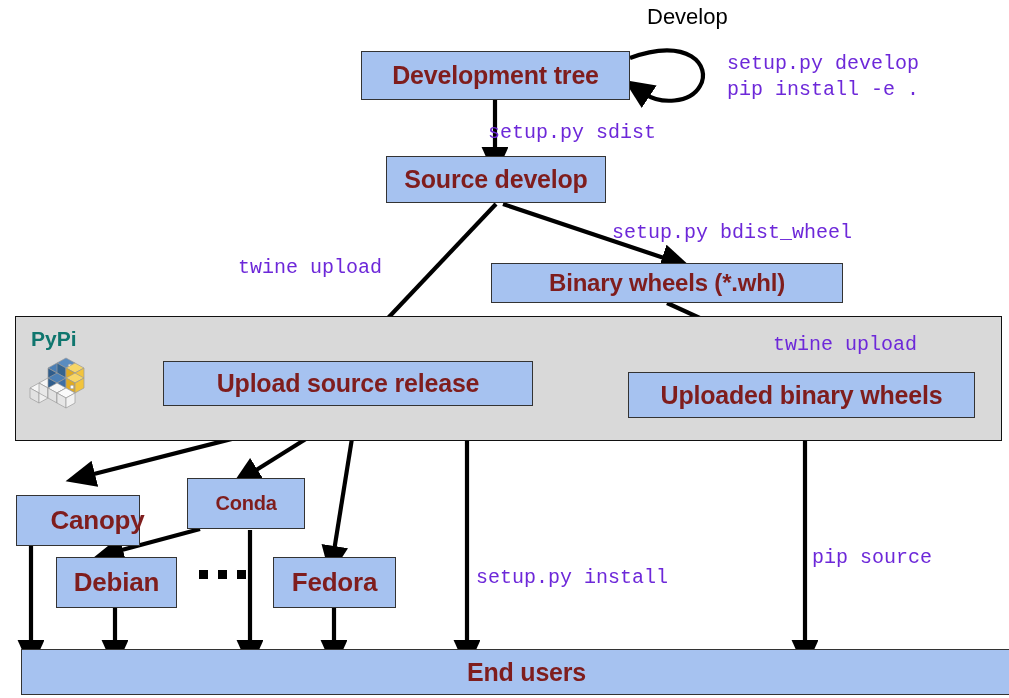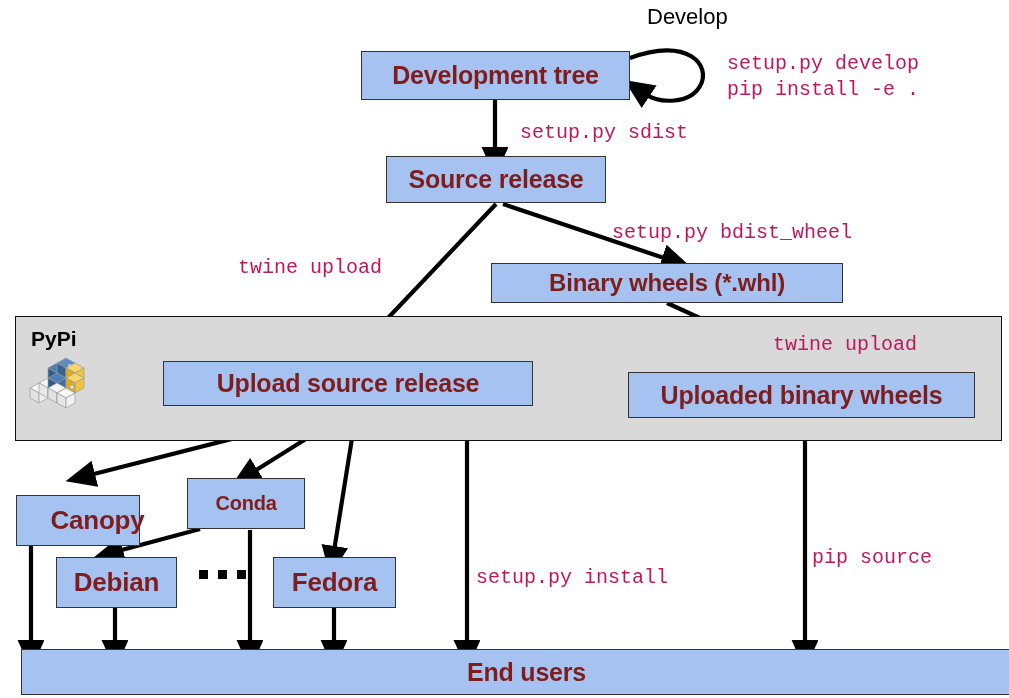--- a/index.html
+++ b/index.html
@@ -37,21 +37,21 @@
     z-index: 3;
   }
   .node-left {
     justify-content: flex-start;
     padding-left: 16px;
   }
   .edge-label {
     position: absolute;
     font-family: "Liberation Mono", monospace;
     font-size: 20px;
-    color: #be185d;
+    color: #6d28d9;
     white-space: pre;
     z-index: 4;
     line-height: 1.28;
   }
   .plain-label {
     position: absolute;
     font-family: "Liberation Sans", sans-serif;
     font-size: 20px;
     color: #000000;
     white-space: pre;
@@ -62,21 +62,21 @@
     box-sizing: border-box;
     background: #d9d9d9;
     border: 1.6px solid #111111;
     z-index: 1;
   }
   .panel-title {
     position: absolute;
     font-family: "Liberation Sans", sans-serif;
     font-weight: bold;
     font-size: 21px;
-    color: #000000;
+    color: #0f766e;
     z-index: 2;
   }
   .pypi-logo {
     position: absolute;
     z-index: 2;
   }
   .dots {
     position: absolute;
     display: flex;
     gap: 10px;
@@ -172,21 +172,21 @@
 
     <line x1="115" y1="608" x2="115" y2="645" stroke="#000000" stroke-width="4.2" marker-end="url(#ah)"></line>
 
     <line x1="250" y1="530" x2="250" y2="645" stroke="#000000" stroke-width="4.2" marker-end="url(#ah)"></line>
 
     <line x1="334" y1="608" x2="334" y2="645" stroke="#000000" stroke-width="4.2" marker-end="url(#ah)"></line>
   </svg>
 
   <div class="node" style="left:361px; top:51px; width:269px; height:49px; font-size:25px;">Development  tree</div>
 
-  <div class="node" style="left:386px; top:156px; width:220px; height:47px; font-size:25px;">Source release</div>
+  <div class="node" style="left:386px; top:156px; width:220px; height:47px; font-size:25px;">Source develop</div>
 
   <div class="node" style="left:491px; top:263px; width:352px; height:40px; font-size:24px;">Binary wheels (*.whl)</div>
 
   <div class="node" style="left:163px; top:361px; width:370px; height:45px; font-size:25px;">Upload source release</div>
 
   <div class="node" style="left:628px; top:372px; width:347px; height:46px; font-size:25px;">Uploaded binary wheels</div>
 
   <div class="node" style="left:16px; top:495px; width:124px; height:51px; font-size:26px;padding-left:39px;">Canopy</div>
 
   <div class="node" style="left:187px; top:478px; width:118px; height:51px; font-size:20px;">Conda</div>
@@ -201,21 +201,21 @@
   <div class="dots" style="left:199px; top:570px;">
     <i></i>
     <i></i>
     <i></i>
   </div>
 
   <div class="plain-label" style="left:647px; top:4px; font-size:22px;">Develop</div>
 
   <div class="edge-label" style="left:727px; top:51px;"><span>setup.py develop</span><br><span>pip install -e .</span></div>
 
-  <div class="edge-label" style="left:520px; top:120px;">setup.py sdist</div>
+  <div class="edge-label" style="left:488px; top:120px;">setup.py sdist</div>
 
   <div class="edge-label" style="left:612px; top:220px;">setup.py bdist_wheel</div>
 
   <div class="edge-label" style="left:238px; top:255px;">twine upload</div>
 
   <div class="edge-label" style="left:773px; top:332px;">twine upload</div>
 
   <div class="edge-label" style="left:476px; top:545px;margin-top:20px;">setup.py install</div>
 
   <div class="edge-label" style="left:812px; top:545px;">pip source</div>

